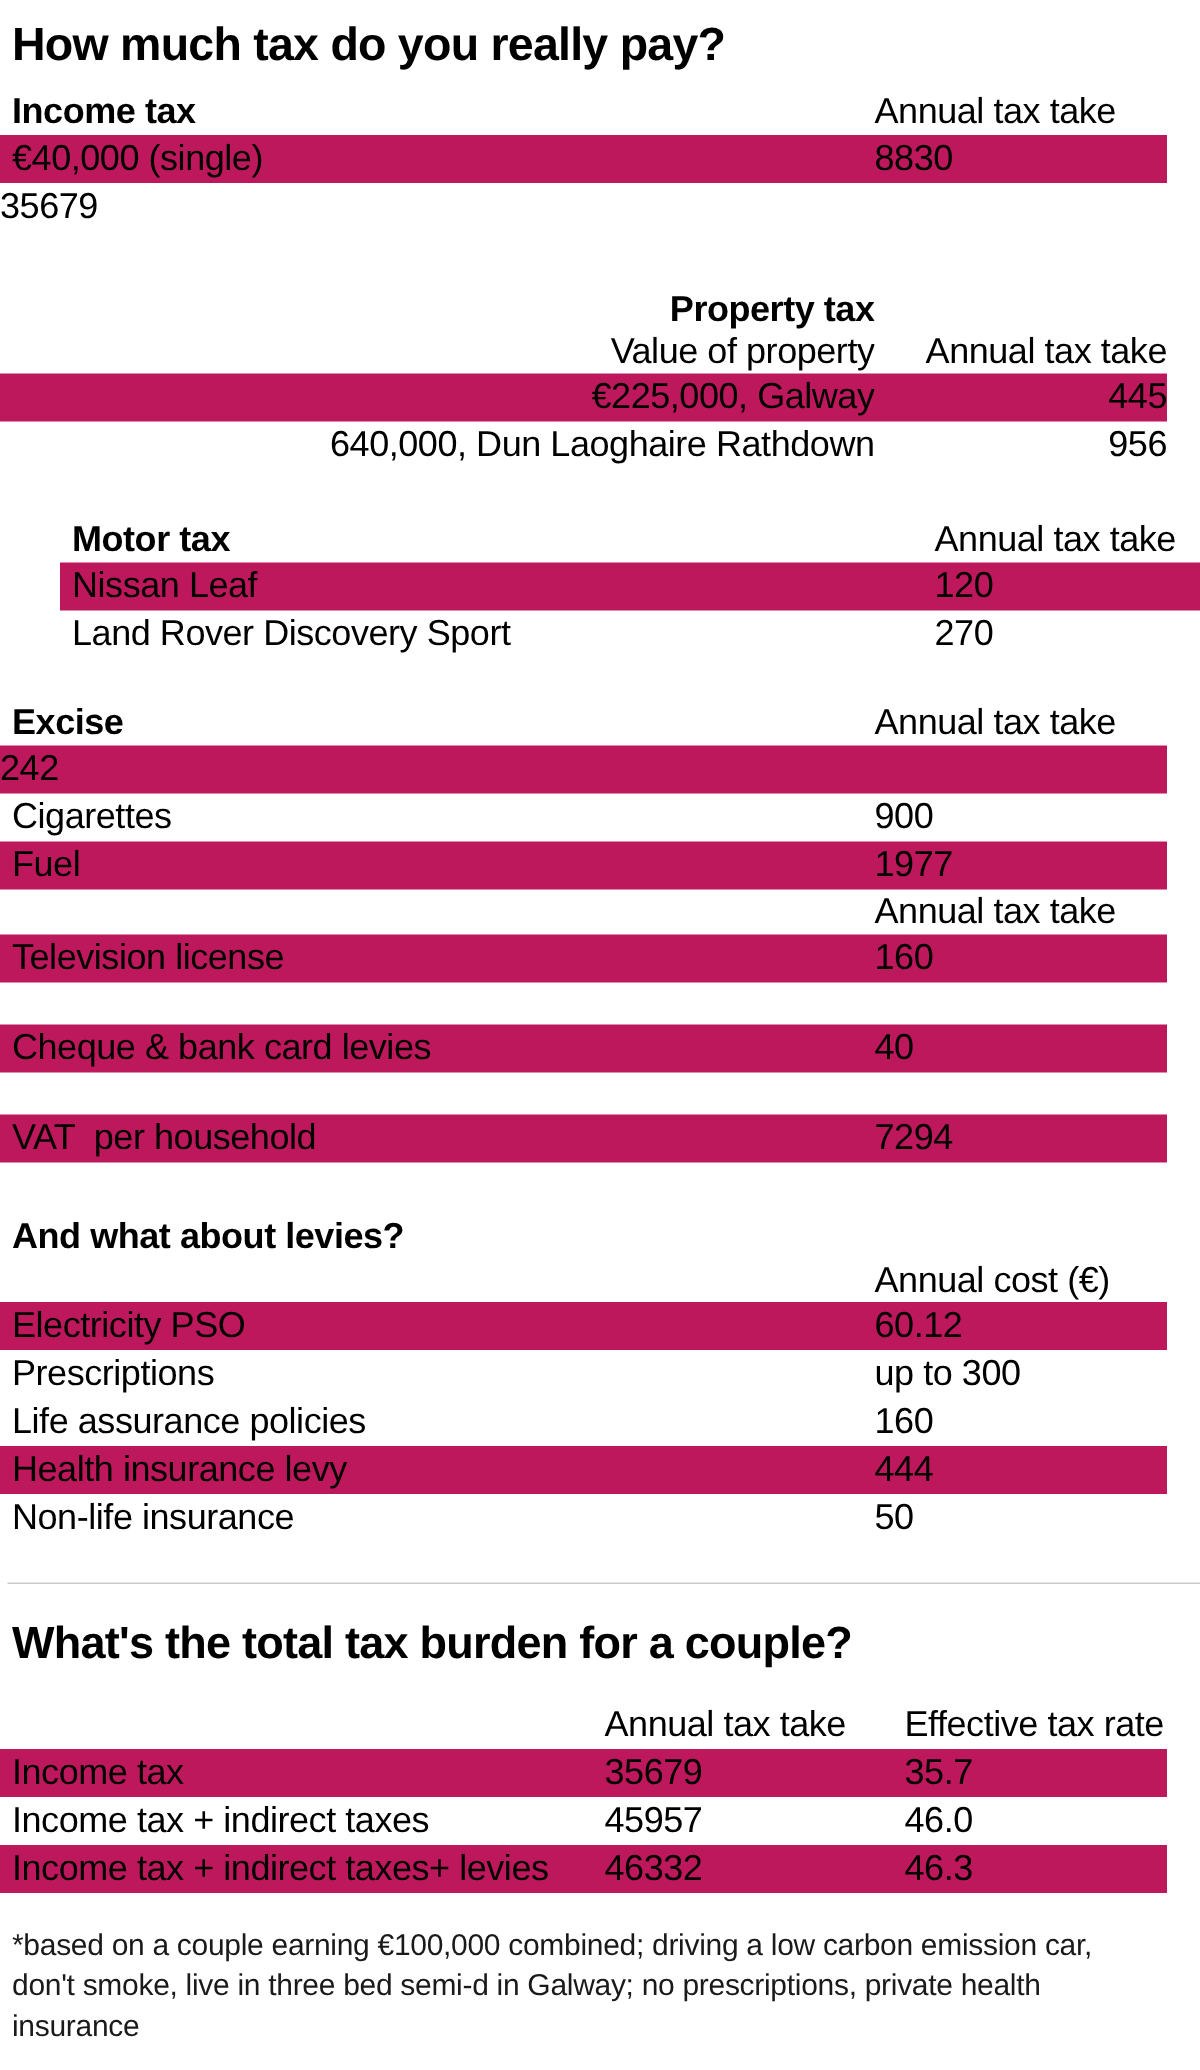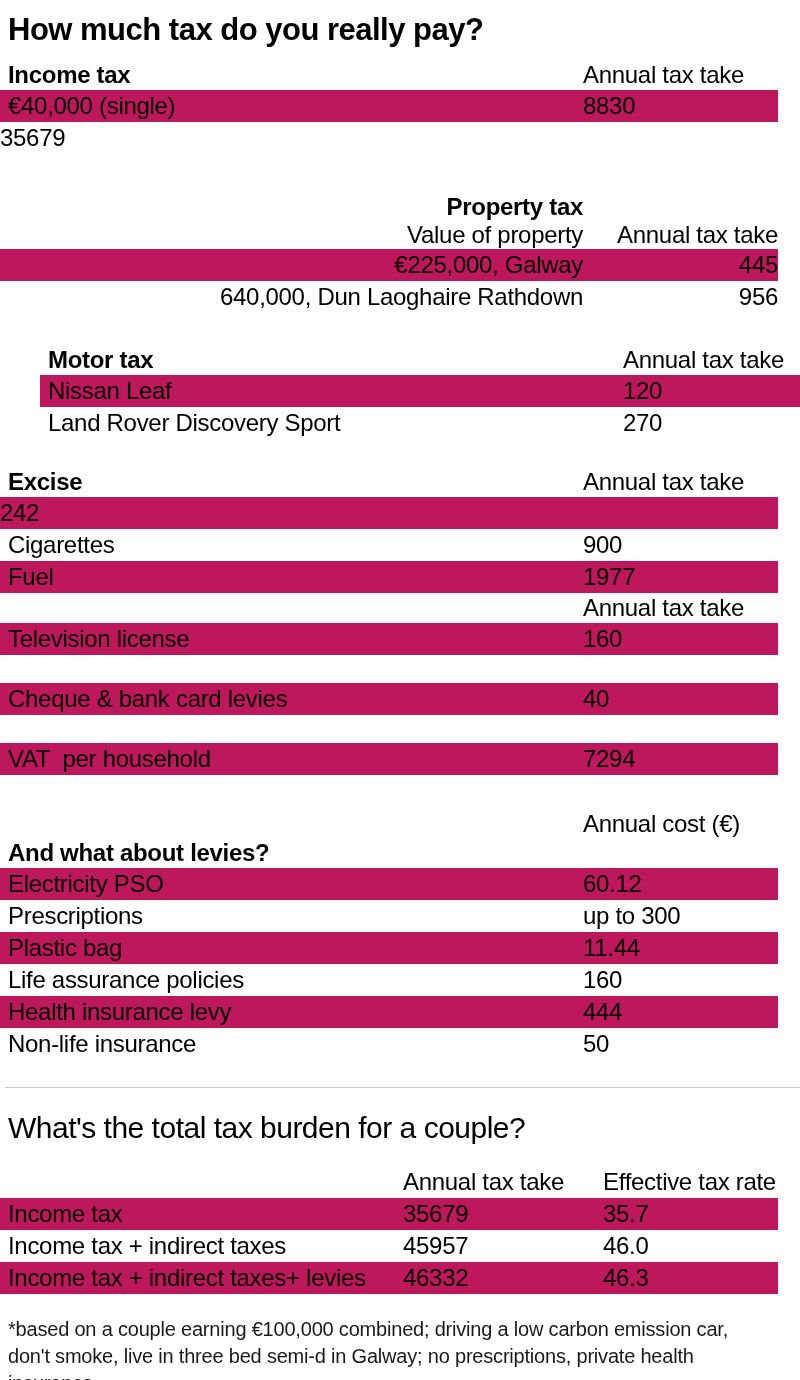--- a/index.html
+++ b/index.html
@@ -55,21 +55,21 @@
     margin: 27px 0 0 5px;
     width: 795px;
     border-top: 1px solid #cccccc;
     height: 0;
   }
 
   h2.burden-title {
     margin: 20px 0 0 8px;
     font-size: 30px;
     line-height: 40px;
-    font-weight: normal;
+    font-weight: bold;
     letter-spacing: -0.5px;
   }
 
   .burden { margin-top: 18px; }
   .burden .row .b1 { width: 395px; padding-left: 8px; white-space: pre; overflow: hidden; }
   .burden .row .b2 { width: 200px; white-space: pre; }
   .burden .row .b3 { flex: 1; white-space: pre; }
 
   .footnote {
     margin: 22px 0 0 8px;
@@ -166,39 +166,35 @@
       <div class="c1">Cheque &amp; bank card levies</div>
       <div class="c2">40</div>
     </div>
     <div class="row shaded gap28">
       <div class="c1">VAT  per household</div>
       <div class="c2">7294</div>
     </div>
   </section>
 
   <section class="sec-levies">
+    <div class="row hdr">
+      <div class="c1 bold">And what about levies?</div>
+      <div class="c2"></div>
+    </div>
     <div class="row hdr28">
       <div class="c1"></div>
       <div class="c2">Annual cost (€)</div>
     </div>
-    <div class="row hdr">
-      <div class="c1 bold">And what about levies?</div>
-      <div class="c2"></div>
-    </div>
     <div class="row shaded">
       <div class="c1">Electricity PSO</div>
       <div class="c2">60.12</div>
     </div>
     <div class="row">
       <div class="c1">Prescriptions</div>
       <div class="c2">up to 300</div>
-    </div>
-    <div class="row shaded">
-      <div class="c1">Plastic bag</div>
-      <div class="c2">11.44</div>
     </div>
     <div class="row">
       <div class="c1">Life assurance policies</div>
       <div class="c2">160</div>
     </div>
     <div class="row shaded">
       <div class="c1">Health insurance levy</div>
       <div class="c2">444</div>
     </div>
     <div class="row">

